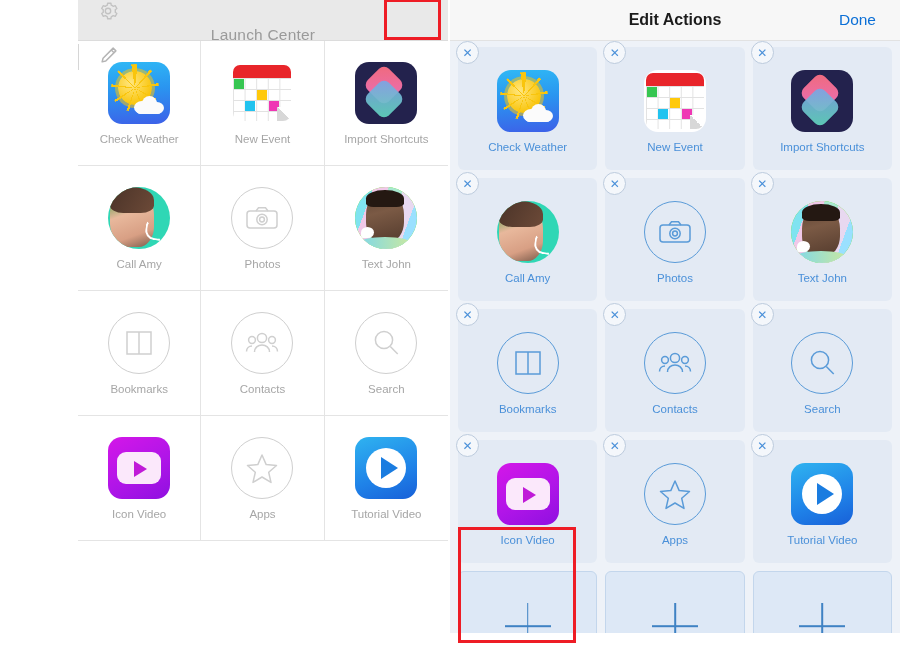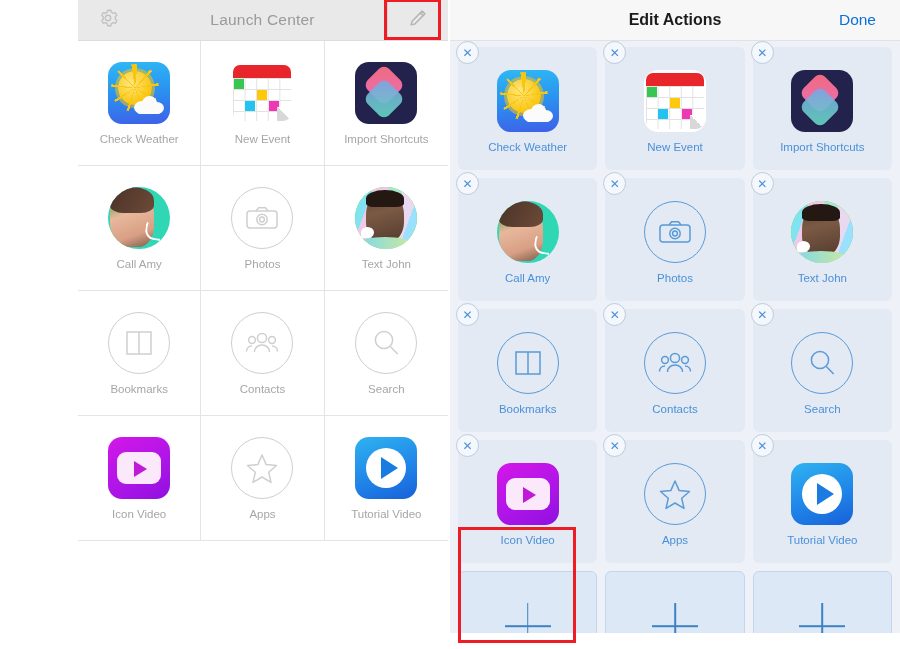--- a/index.html
+++ b/index.html
@@ -13,20 +13,21 @@
   .stage{position:relative;width:900px;height:649px;}
 
   
   .left-phone{
     position:absolute;left:78px;top:0;width:370px;height:649px;
     background:#ffffff;overflow:hidden;
   }
   .lc-header{
     height:40px;background:#e9e9e9;display:flex;align-items:stretch;
     border-bottom:1px solid #dcdcdc;
+    flex-direction:column;
   }
   .lc-gear-cell{width:60px;display:flex;align-items:center;justify-content:center;}
   .lc-title{
     flex:1;display:flex;align-items:center;justify-content:center;
     font-size:15.5px;color:#9a9a9a;letter-spacing:.2px;
   }
   .lc-edit-cell{width:60px;display:flex;align-items:center;justify-content:center;
     border-left:1px solid #d6d6d6;}
   .lc-grid{display:grid;grid-template-columns:1fr 1fr 1fr;
     grid-template-rows:125px 125px 125px 125px 1fr;}

